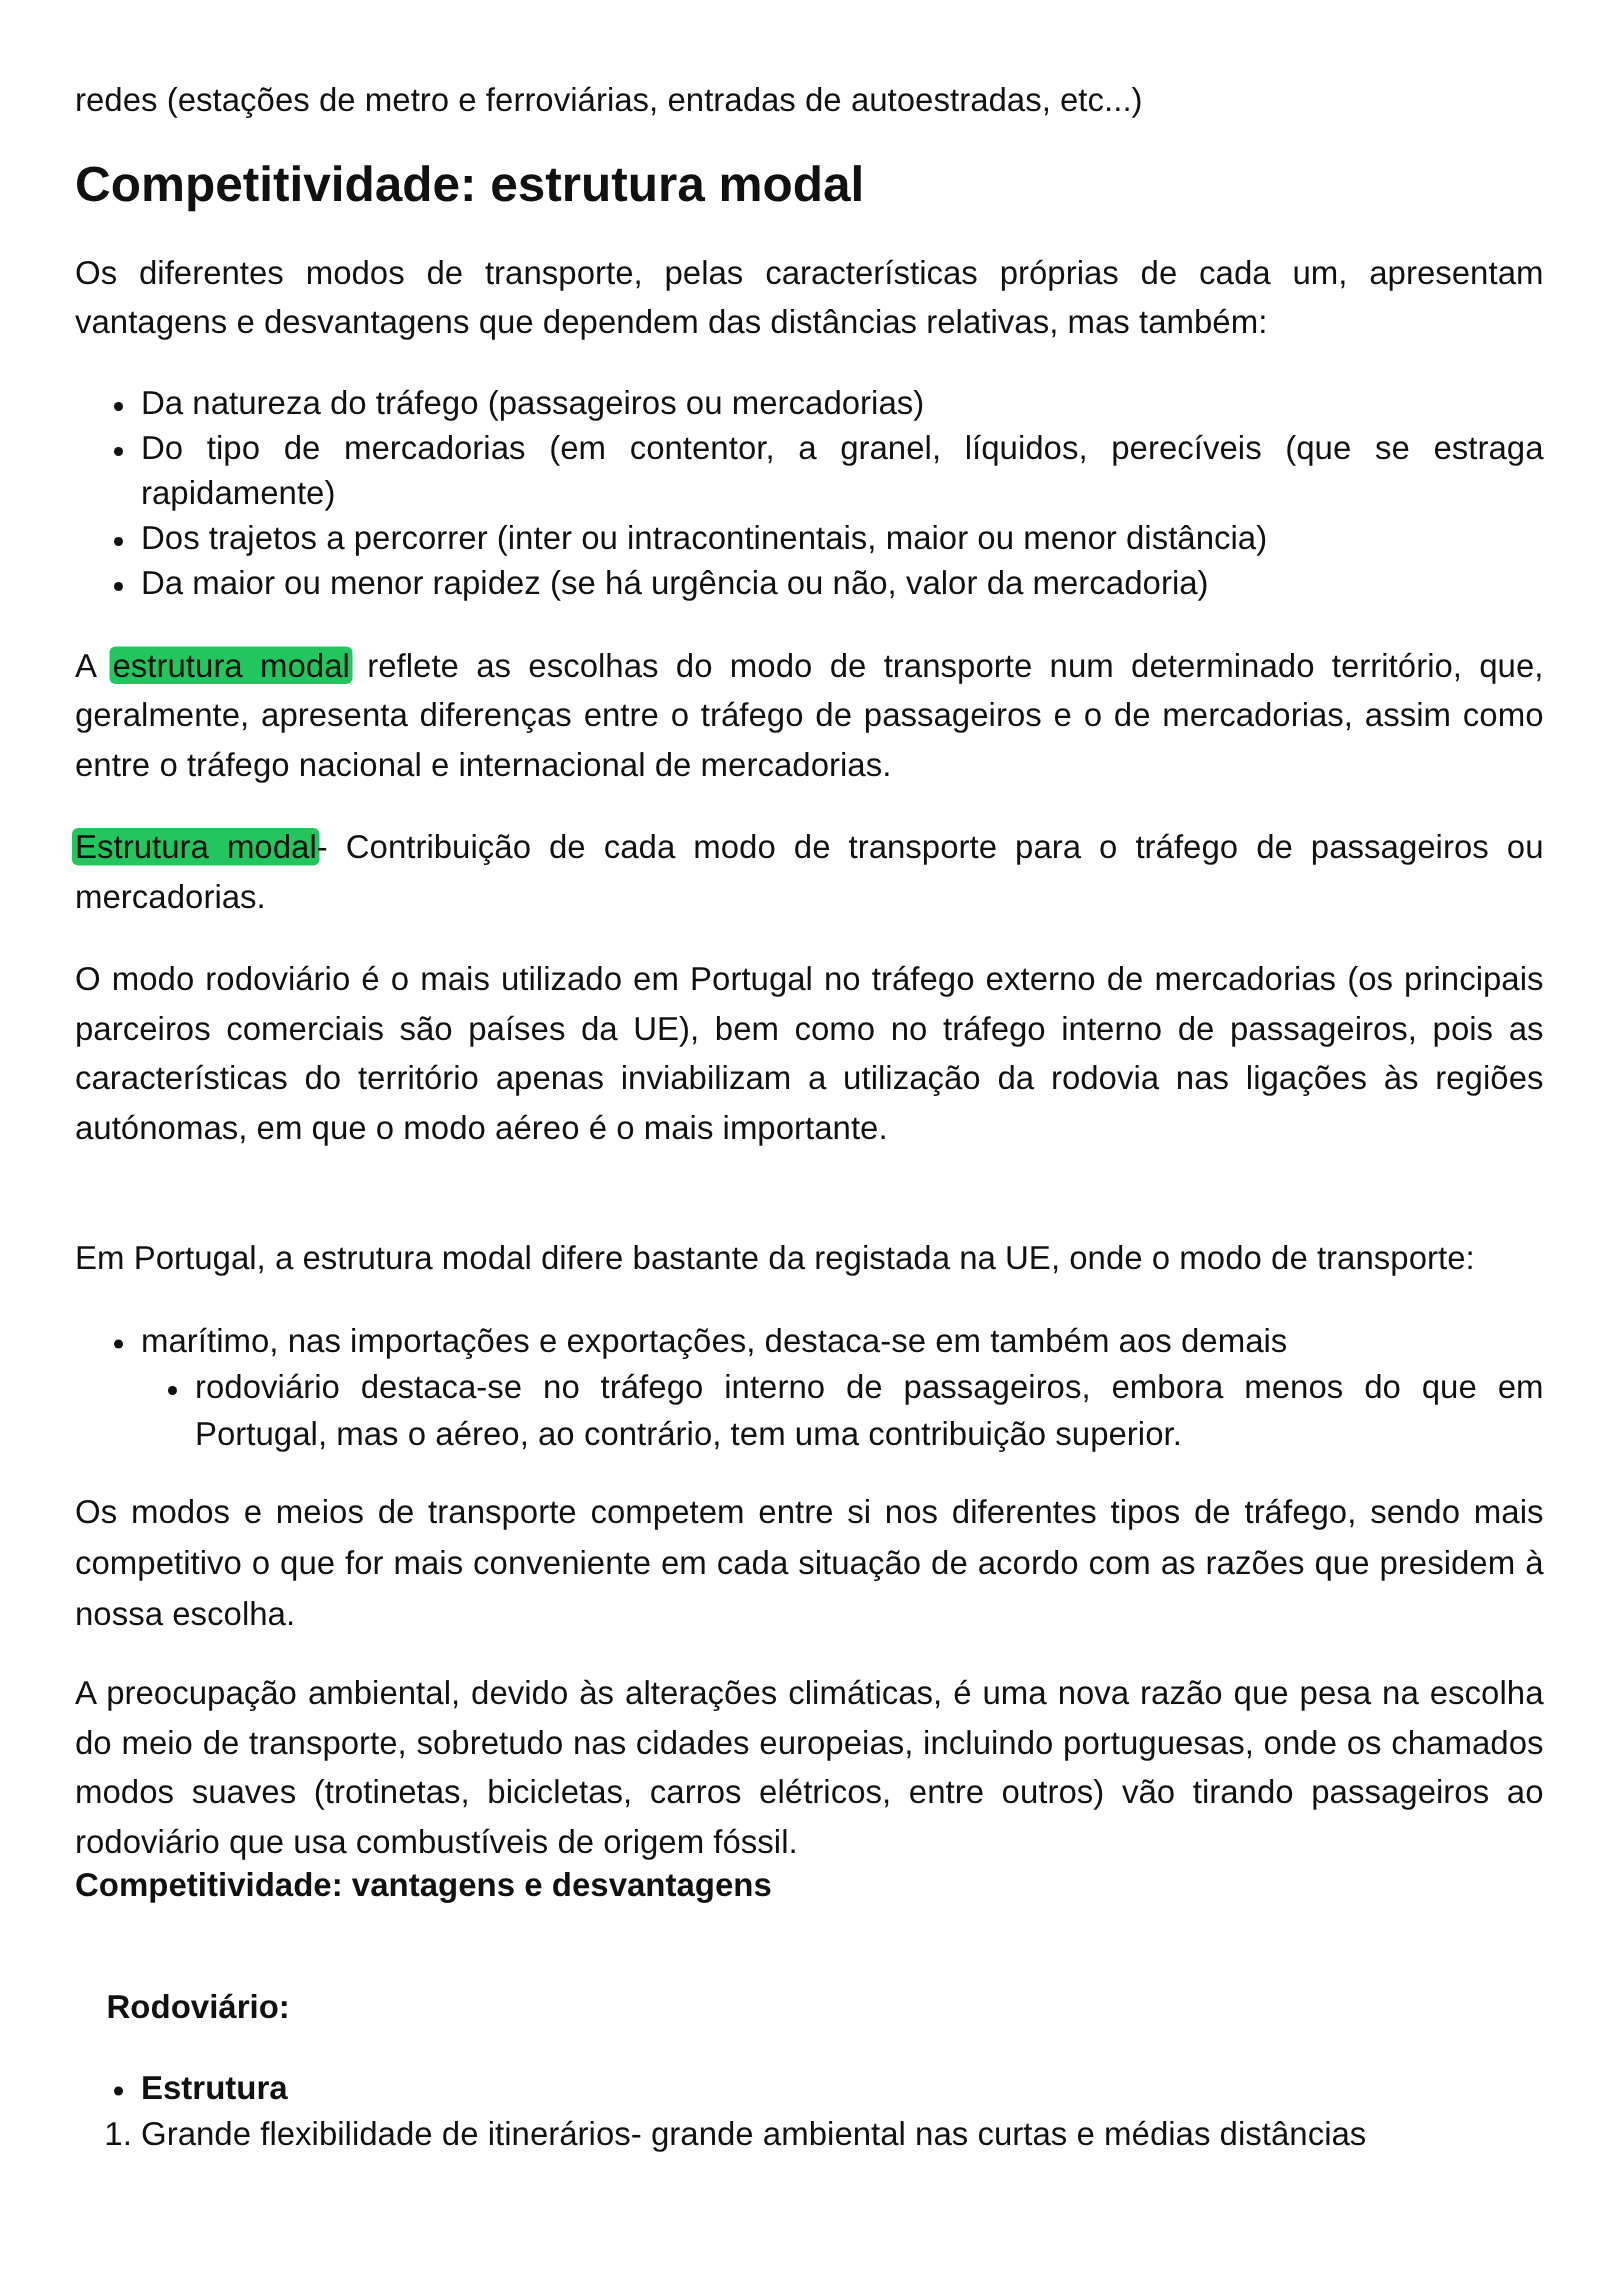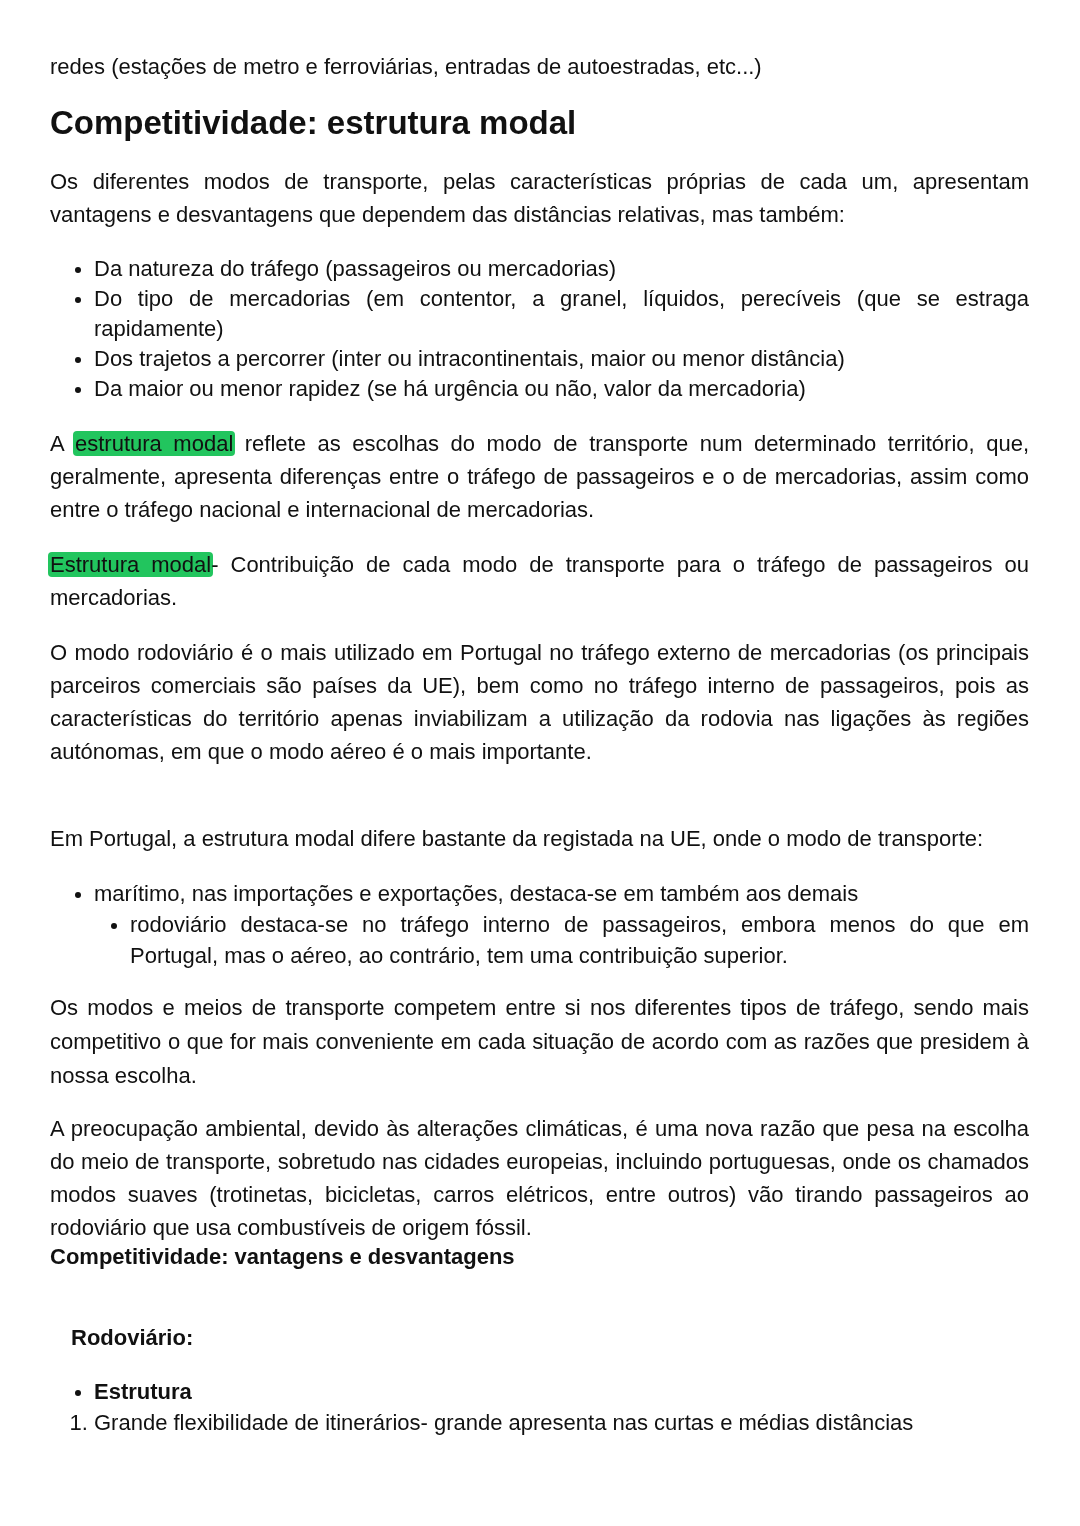--- a/index.html
+++ b/index.html
@@ -57,16 +57,16 @@
 
   <h2 style="position:absolute; top:1240px; left:50px;">Competitividade: vantagens e desvantagens</h2>
 
   <h2 style="position:absolute; top:1321px; left:50px;margin-left:21px;">Rodoviário:</h2>
 
   <ul style="position:absolute; top:1377px; left:50px; right:51px;">
     <li class="b" style="line-height:30px;">Estrutura</li>
   </ul>
 
   <ol style="position:absolute; top:1407px; left:50px; right:51px;">
-    <li style="line-height:32px;">Grande flexibilidade de itinerários- grande apresenta nas curtas e médias distâncias</li>
+    <li style="line-height:32px;">Grande flexibilidade de itinerários- grande ambiental nas curtas e médias distâncias</li>
   </ol>
 
 </div>
 
 </body></html>

